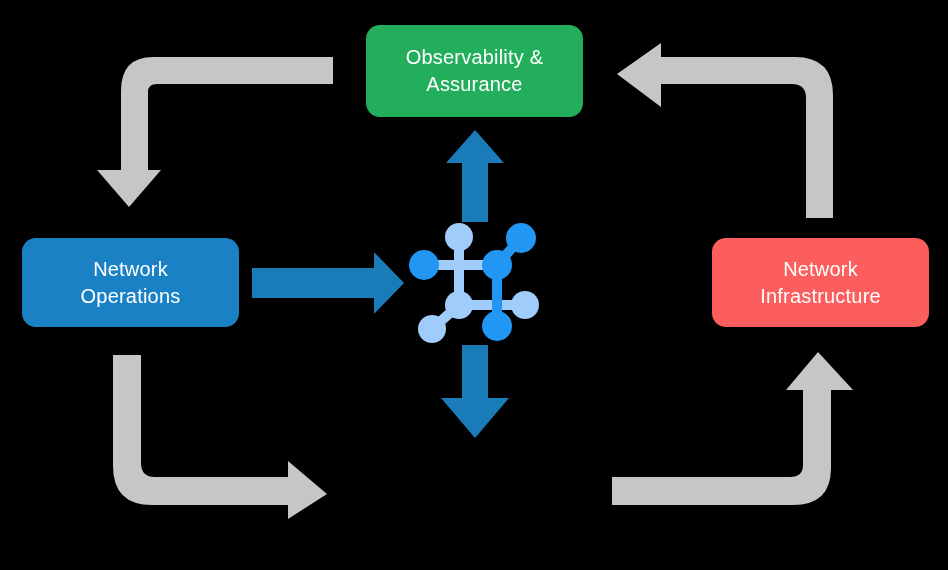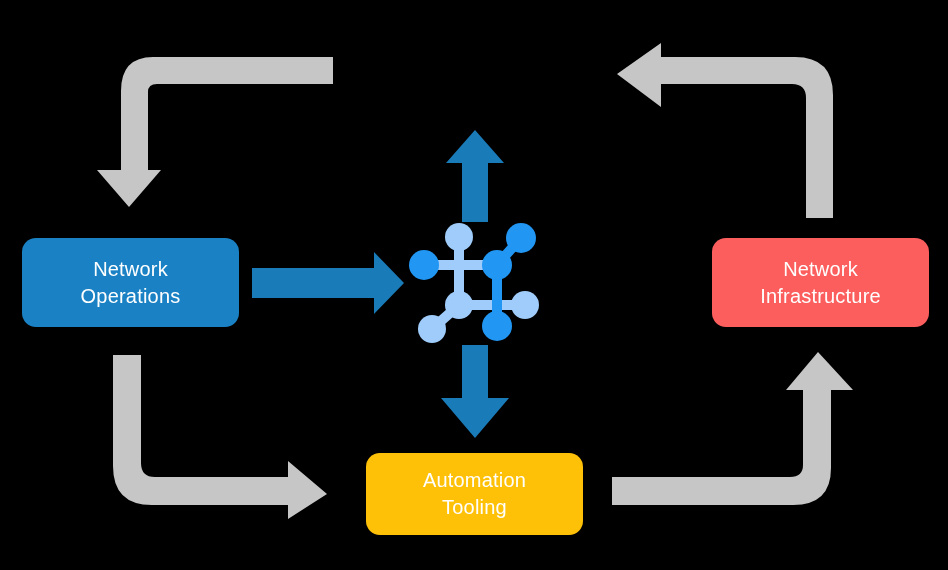--- a/index.html
+++ b/index.html
@@ -144,29 +144,29 @@
       <circle cx="525" cy="305" r="14" fill="#9fccfb"></circle>
       <circle cx="432" cy="329" r="14" fill="#9fccfb"></circle>
 
       <circle cx="424" cy="265" r="15" fill="#2196f3"></circle>
       <circle cx="497" cy="265" r="15" fill="#2196f3"></circle>
       <circle cx="521" cy="238" r="15" fill="#2196f3"></circle>
       <circle cx="497" cy="326" r="15" fill="#2196f3"></circle>
     </g>
   </svg>
 
+  <div id="box-observability" class="node-box" style="background:#22ae5b;">
+    <span class="node-label">Observability &amp;
+Assurance</span>
+  </div>
 
   <div id="box-operations" class="node-box" style="background:#1a82c4;">
     <span class="node-label">Network
 Operations</span>
   </div>
 
   <div id="box-infrastructure" class="node-box" style="background:#fc5d5d;">
     <span class="node-label">Network
 Infrastructure</span>
   </div>
 
-  <div id="box-automation" class="node-box" style="background:#ffc107;">
-    <span class="node-label">Automation
-Tooling</span>
-  </div>
 
 </div>
 
 </body></html>

